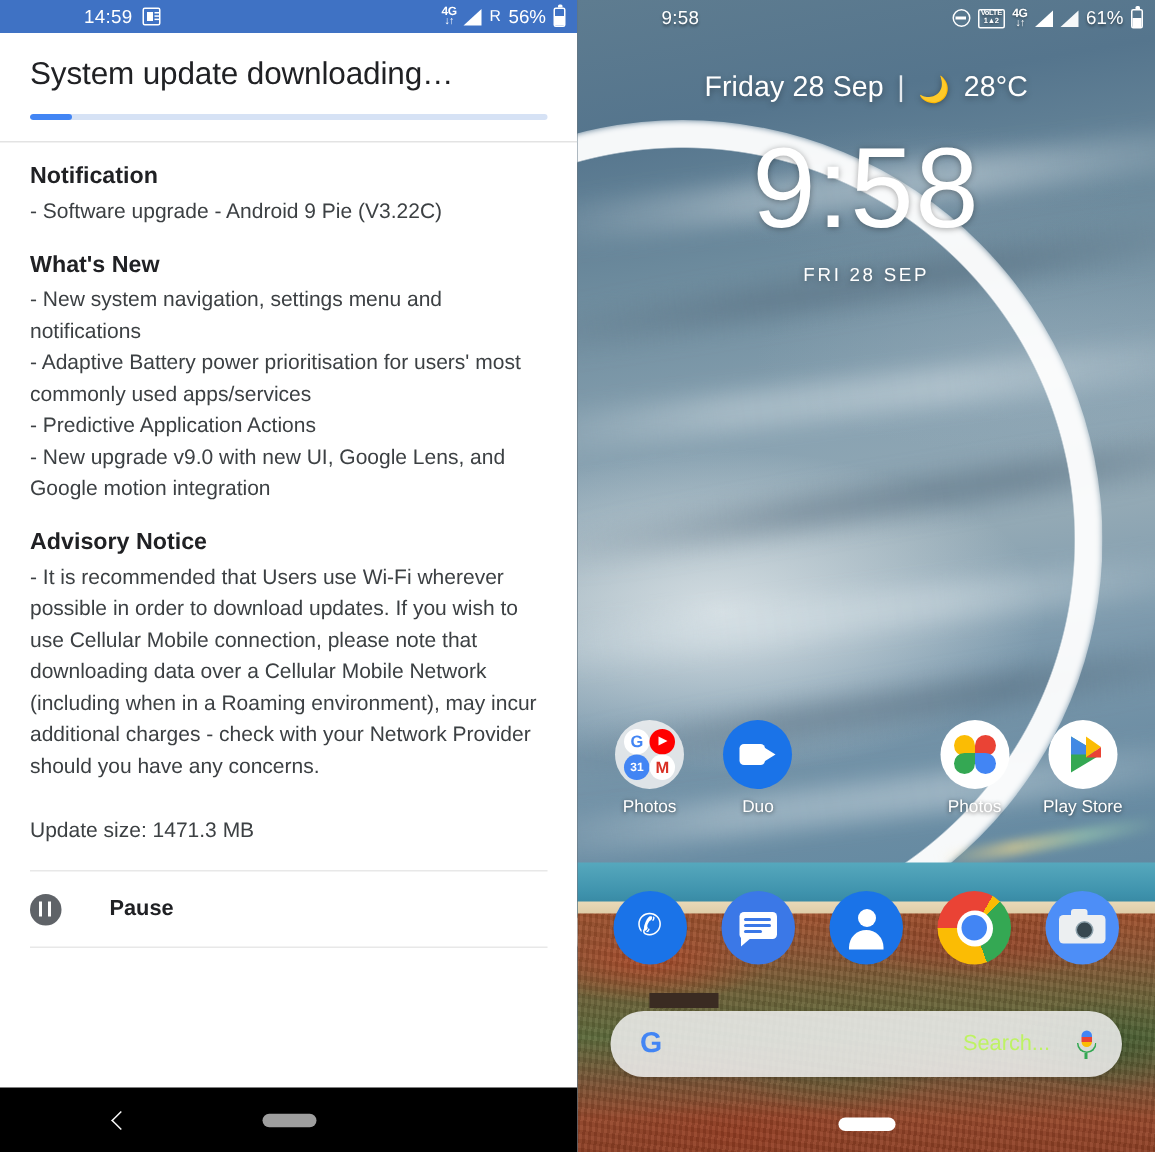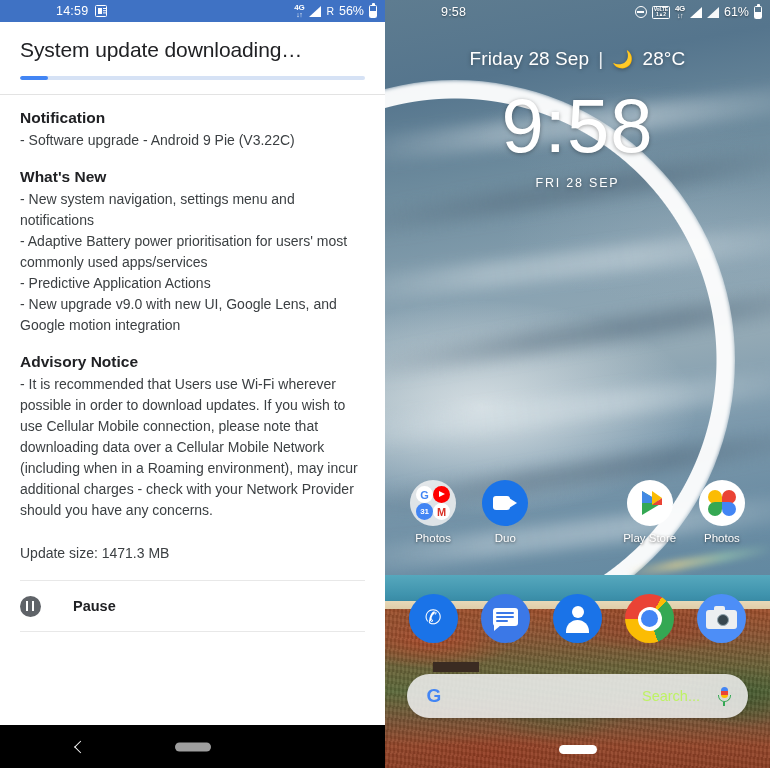--- a/index.html
+++ b/index.html
@@ -631,40 +631,40 @@
         <div class="app-ico">
             <div class="duo-ico"></div>
           </div>
         <div class="app-label">Duo</div>
       </div>
 
       <div class="app-cell"></div>
 
       <div class="app-cell">
         <div class="app-ico">
+          <div class="photos-ico">
+            <span class="pb b1"></span>
+              <span class="pb b2"></span>
+            <span class="pb b3"></span>
+              <span class="pb b4"></span>
+          </div>
+        </div>
+        <div class="app-label">Photos</div>
+      </div>
+
+      <div class="app-cell">
+        <div class="app-ico">
           <div class="play-ico">
             <span class="play-tri"></span>
               <span class="play-tri2"></span>
             <span class="play-tri3"></span>
               <span class="play-tri4"></span>
           </div>
         </div>
         <div class="app-label">Play Store</div>
-      </div>
-
-      <div class="app-cell">
-        <div class="app-ico">
-          <div class="photos-ico">
-            <span class="pb b1"></span>
-              <span class="pb b2"></span>
-            <span class="pb b3"></span>
-              <span class="pb b4"></span>
-          </div>
-        </div>
-        <div class="app-label">Photos</div>
       </div>
     </div>
 
     <div class="dock-row">
       <div class="dock-cell">
         <div class="dock-ico">
           <div class="phone-ico">
             <span class="phone-glyph">✆</span>
           </div>
         </div>

